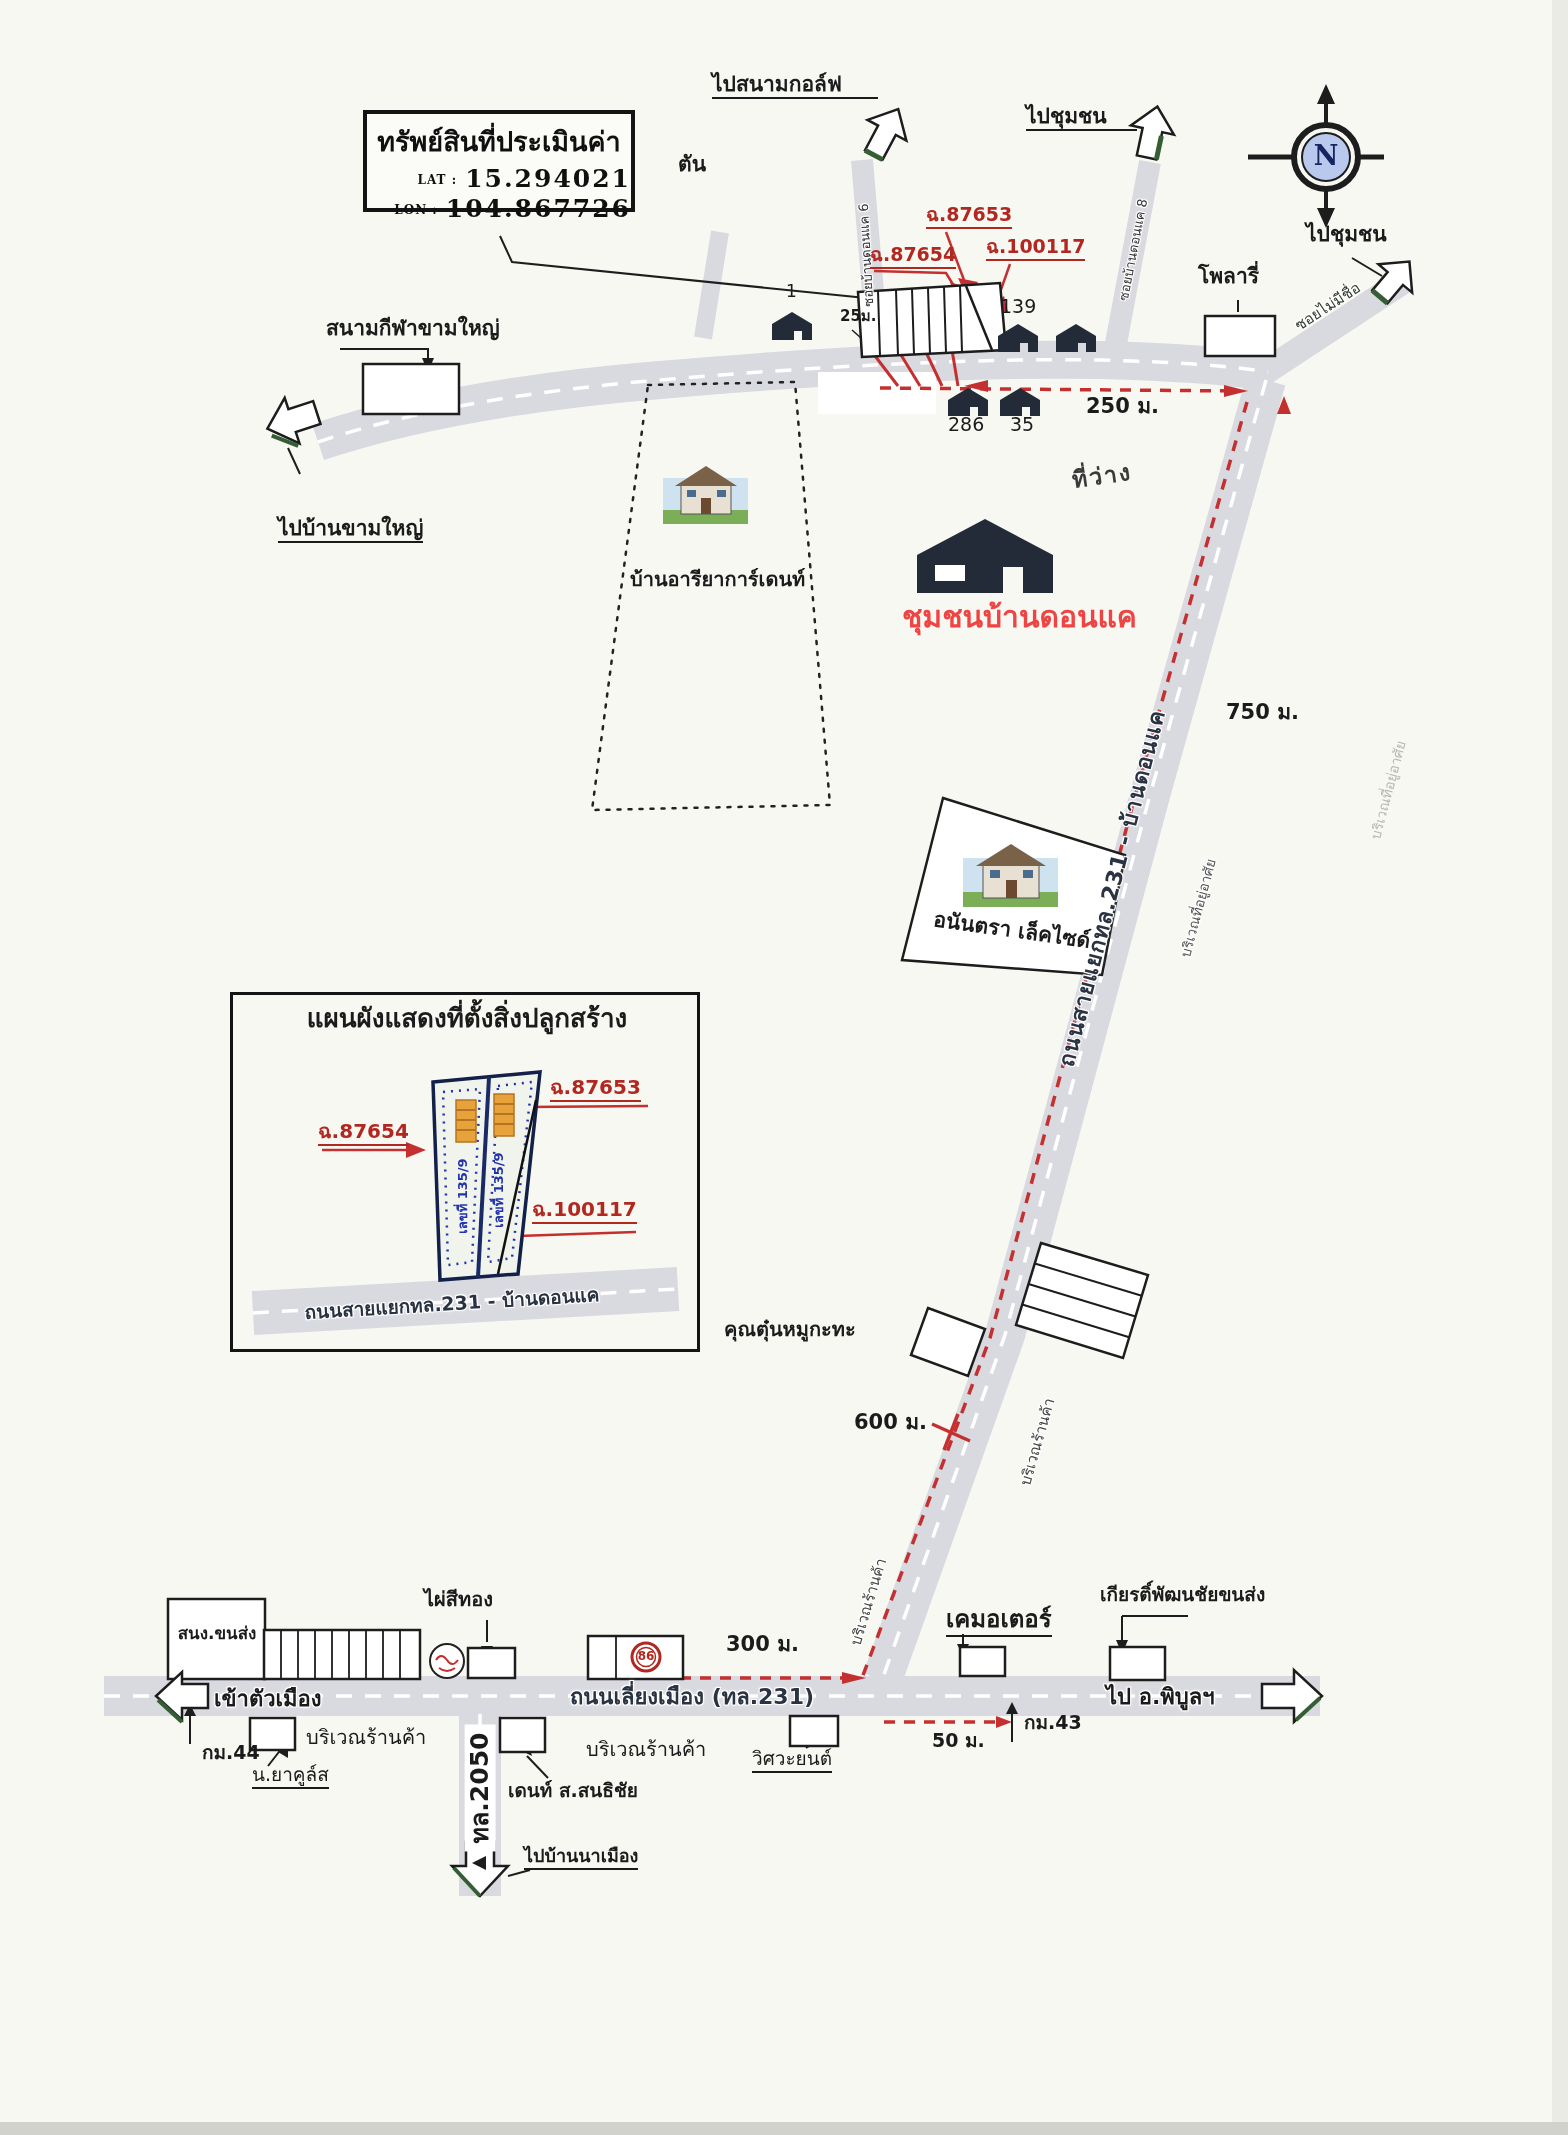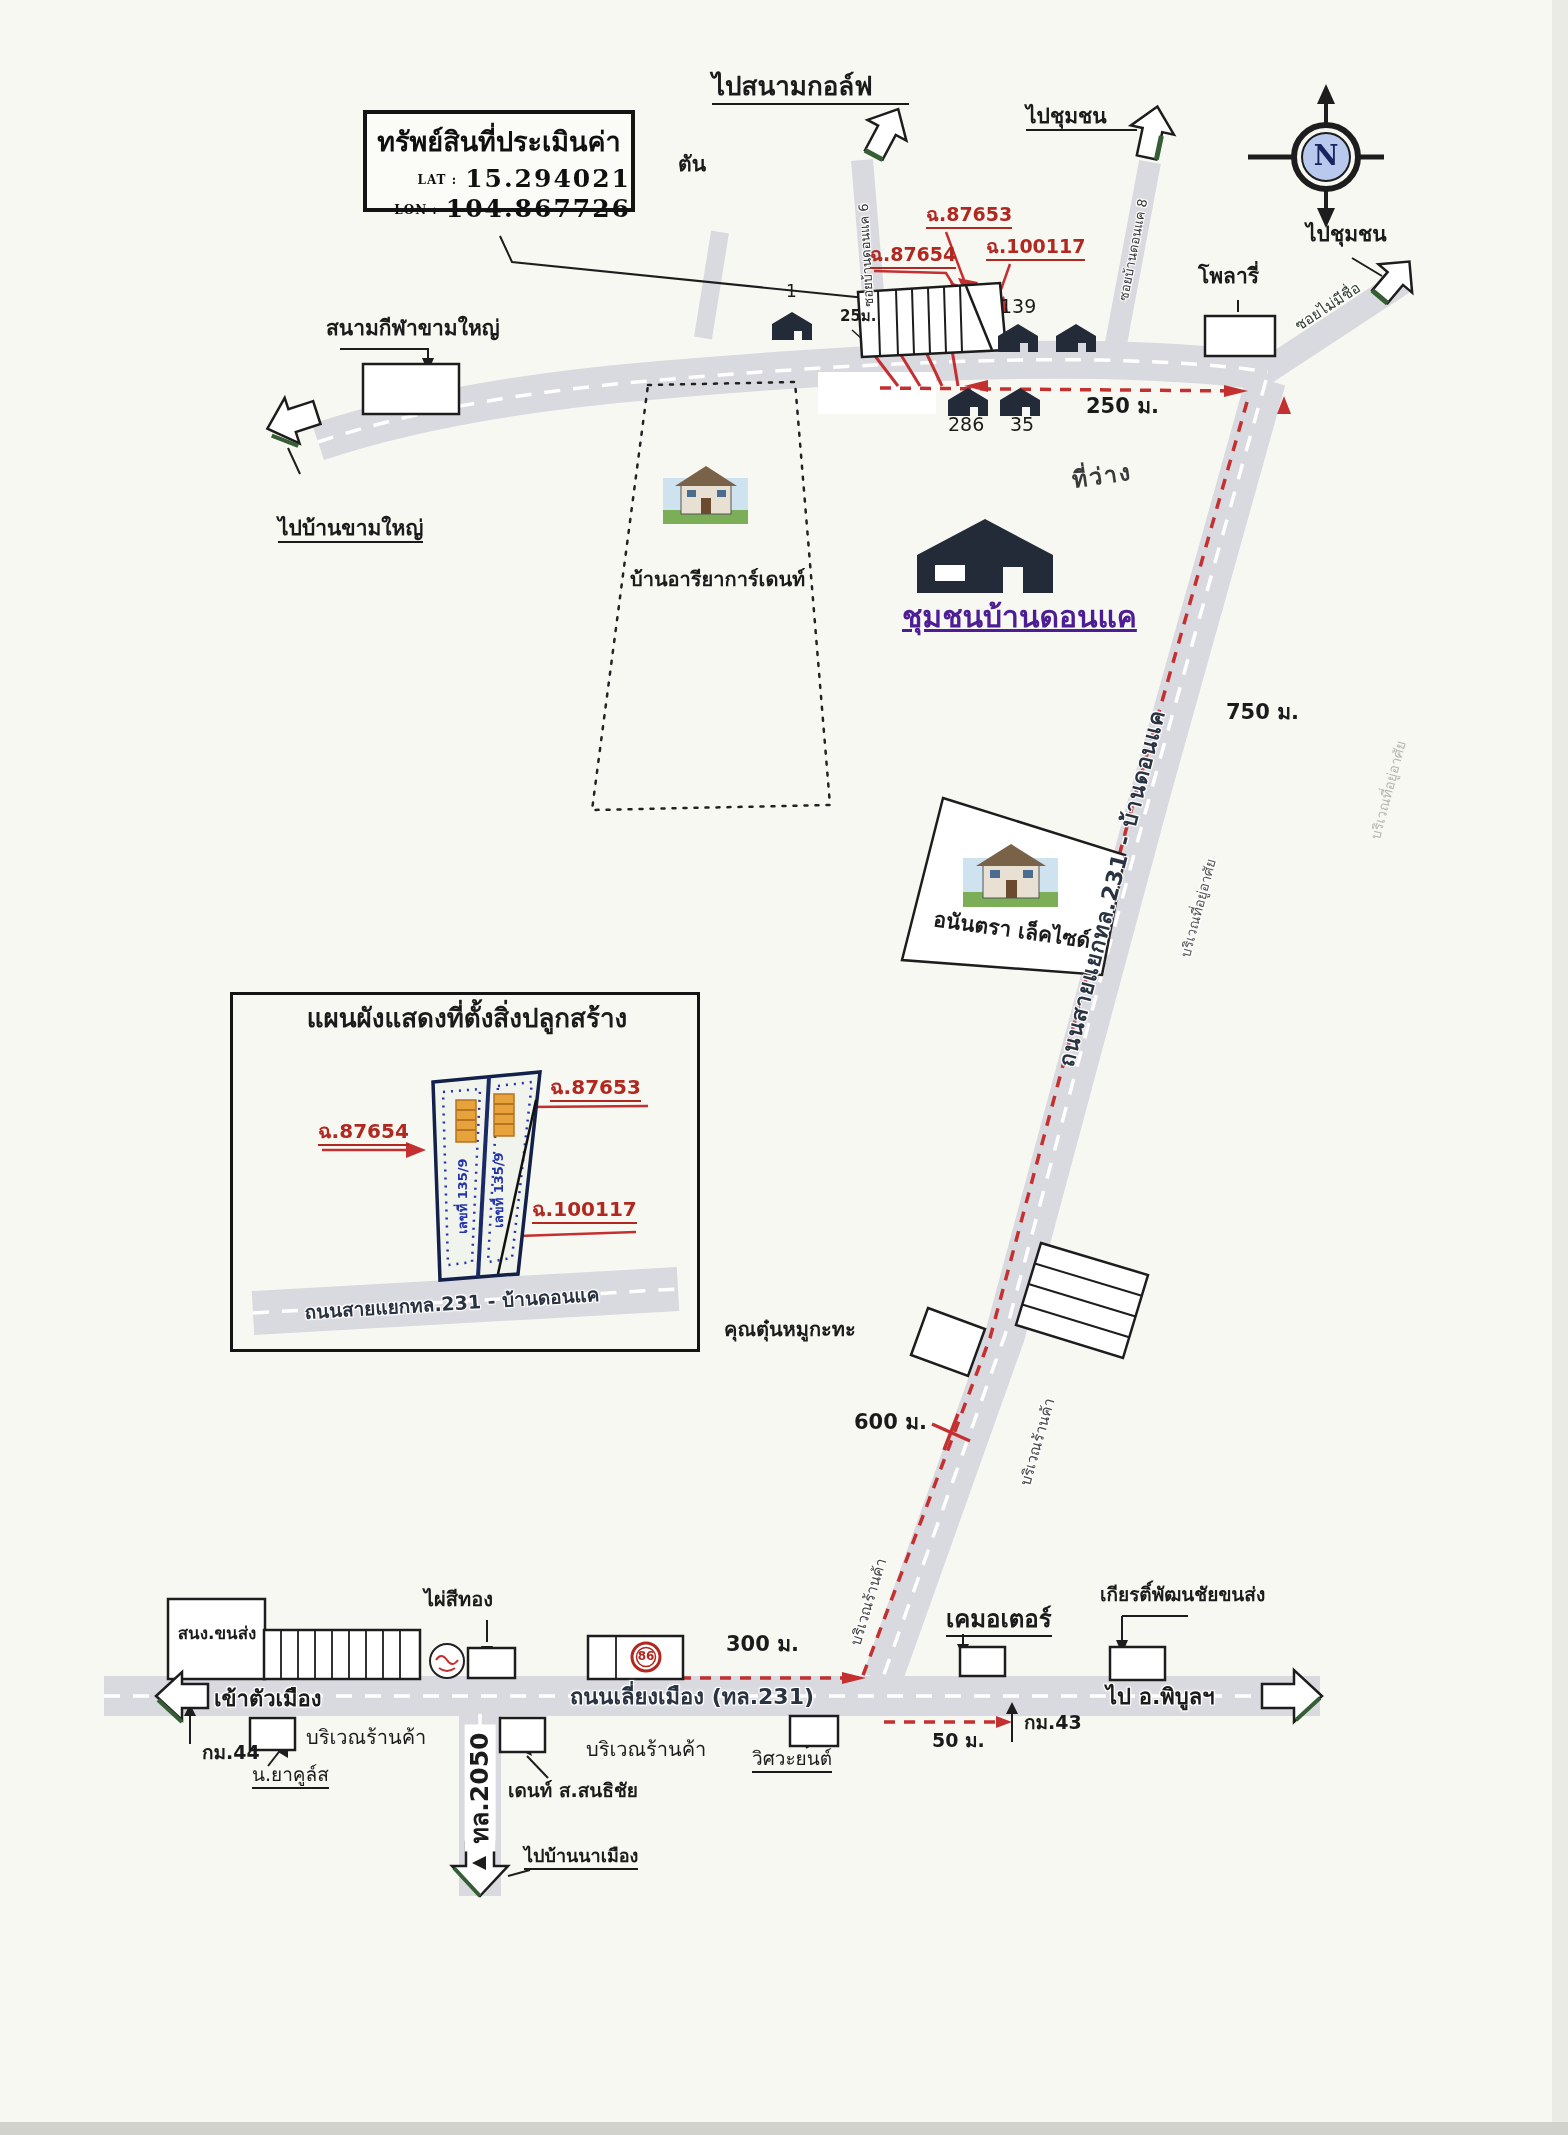--- a/index.html
+++ b/index.html
@@ -246,21 +246,21 @@
 </svg>
 
 <div class="titlebox">
   <div class="tb-title">ทรัพย์สินที่ประเมินค่า</div>
   <div class="tb-row"><span class="tb-k">LAT :</span><span class="tb-v">15.294021</span></div>
   <div class="tb-row"><span class="tb-k">LON :</span><span class="tb-v">104.867726</span></div>
 </div>
 
 <div class="lbl b" style="left:1326px;top:157px;font-size:27px;font-family:'DejaVu Serif',serif;color:#16255f;transform:translate(-50%,-54%);">N</div>
 
-<div class="lbl b u" style="left:712px;top:72px;font-size:26px;padding-right:36px;">ไปสนามกอล์ฟ</div>
+<div class="lbl b u" style="left:712px;top:72px;font-size:21px;padding-right:36px;">ไปสนามกอล์ฟ</div>
 <div class="lbl b" style="left:678px;top:152px;font-size:21px;">ตัน</div>
 <div class="lbl b u" style="left:1026px;top:104px;font-size:21px;padding-right:30px;">ไปชุมชน</div>
 <div class="lbl b" style="left:1306px;top:222px;font-size:21px;">ไปชุมชน</div>
 <div class="lbl b" style="left:1198px;top:264px;font-size:21px;">โพลารี่</div>
 <div class="lbl halo" style="left:1328px;top:307px;font-size:15px;color:#2d3a2d;transform:translate(-50%,-50%) rotate(-33deg);">ซอยไม่มีชื่อ</div>
 <div class="lbl halo" style="left:867px;top:255px;font-size:13px;color:#333;transform:translate(-50%,-50%) rotate(-93deg);">ซอยบ้านดอนแค 6</div>
 <div class="lbl halo" style="left:1134px;top:250px;font-size:13px;color:#333;transform:translate(-50%,-50%) rotate(-79deg);">ซอยบ้านดอนแค 8</div>
 
 <div class="lbl b red u" style="left:926px;top:204px;font-size:19px;">ฉ.87653</div>
 <div class="lbl b red u" style="left:870px;top:244px;font-size:19px;">ฉ.87654</div>
@@ -271,21 +271,21 @@
 <div class="lbl" style="left:1000px;top:296px;font-size:19px;">139</div>
 <div class="lbl" style="left:948px;top:414px;font-size:19px;">286</div>
 <div class="lbl" style="left:1010px;top:414px;font-size:19px;">35</div>
 <div class="lbl b" style="left:1086px;top:394px;font-size:21px;">250 ม.</div>
 
 <div class="lbl b" style="left:326px;top:316px;font-size:21px;">สนามกีฬาขามใหญ่</div>
 <div class="lbl b u" style="left:278px;top:472px;font-size:21px;margin-top:44px;">ไปบ้านขามใหญ่</div>
 <div class="lbl b" style="left:1102px;top:476px;font-size:23px;color:#3a3a3a;letter-spacing:2px;transform:translate(-50%,-50%) rotate(-8deg);">ที่ว่าง</div>
 
 <div class="lbl b" style="left:630px;top:568px;font-size:20px;">บ้านอารียาการ์เดนท์</div>
-<div class="lbl b" style="left:902px;top:600px;font-size:30px;color:#4c1d95;text-decoration:underline;">ชุมชนบ้านดอนแค</div>
+<div class="lbl b" style="left:902px;top:600px;font-size:30px;color:#ef4444;">ชุมชนบ้านดอนแค</div>
 <div class="lbl b" style="left:1012px;top:930px;font-size:21px;transform:translate(-50%,-50%) rotate(8deg);">อนันตรา เล็คไซด์</div>
 <div class="lbl b" style="left:1226px;top:700px;font-size:21px;">750 ม.</div>
 <div class="lbl b halo" style="left:1112px;top:888px;font-size:22px;color:#2a3342;letter-spacing:1px;transform:translate(-50%,-50%) rotate(-75.5deg);">ถนนสายแยกทล.231 - บ้านดอนแค</div>
 <div class="lbl halo" style="left:1198px;top:908px;font-size:14px;color:#555;transform:translate(-50%,-50%) rotate(-75deg);">บริเวณที่อยู่อาศัย</div>
 <div class="lbl" style="left:1388px;top:790px;font-size:14px;color:#b8b8b2;transform:translate(-50%,-50%) rotate(-75deg);">บริเวณที่อยู่อาศัย</div>
 <div class="lbl halo" style="left:1038px;top:1442px;font-size:15px;color:#444;transform:translate(-50%,-50%) rotate(-74deg);">บริเวณร้านค้า</div>
 <div class="lbl halo" style="left:869px;top:1602px;font-size:15px;color:#444;transform:translate(-50%,-50%) rotate(-73deg);">บริเวณร้านค้า</div>
 <div class="lbl b" style="left:724px;top:1318px;font-size:20px;">คุณตุ๋นหมูกะทะ</div>
 <div class="lbl b" style="left:854px;top:1410px;font-size:21px;">600 ม.</div>
 

